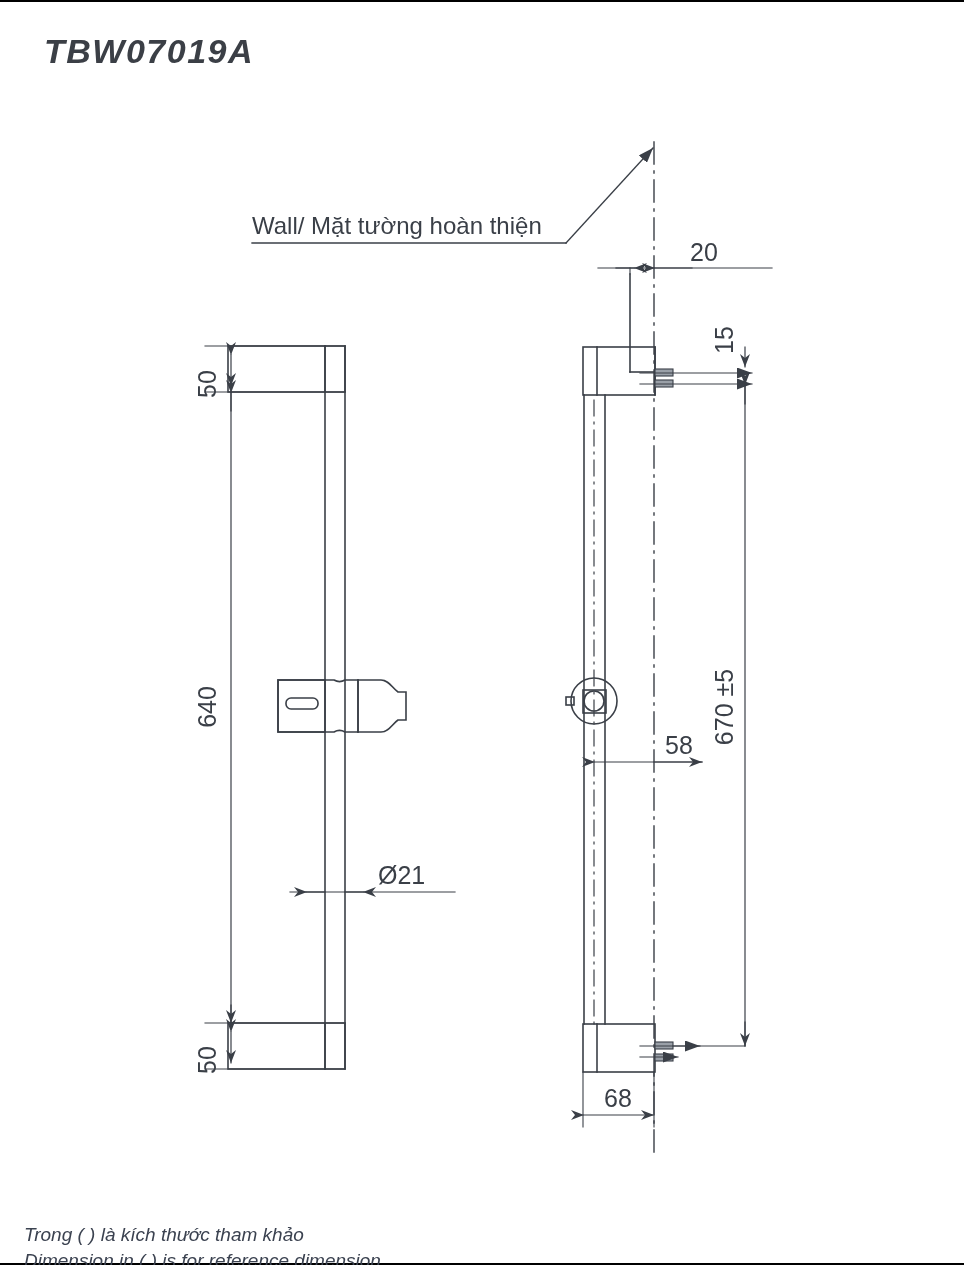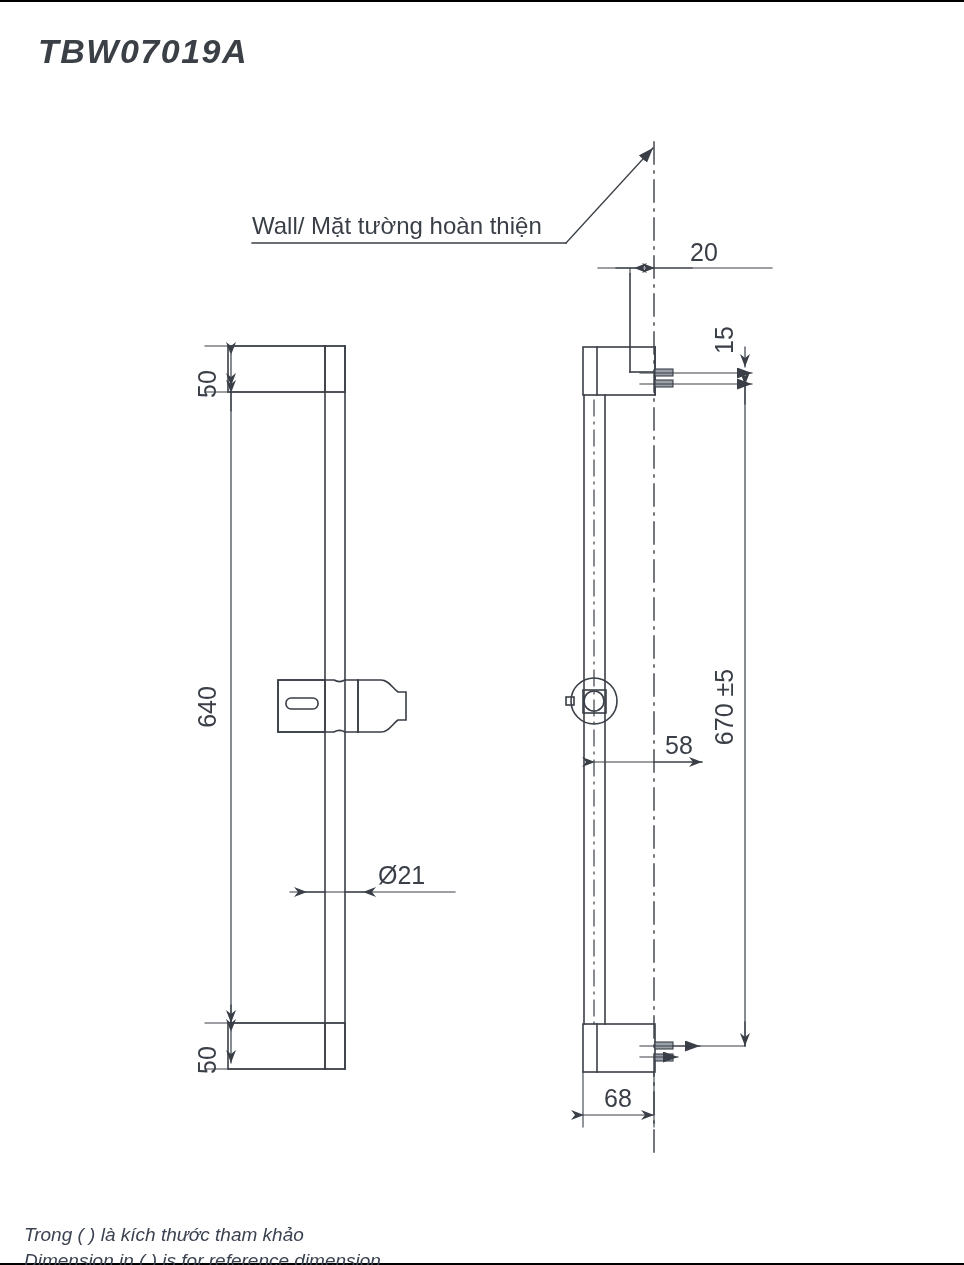--- a/index.html
+++ b/index.html
@@ -17,21 +17,21 @@
   }
   #sheet {
     position: absolute;
     inset: 0;
     border-top: 2px solid #000;
     border-bottom: 2px solid #000;
     box-sizing: border-box;
   }
   #title {
     position: absolute;
-    left: 38px;
+    left: 44px;
     top: 30px;
     font-size: 34px;
     font-weight: bold;
     font-style: italic;
     letter-spacing: 1.5px;
     color: #3b3f46;
     white-space: nowrap;
   }
   #footnotes {
     position: absolute;

